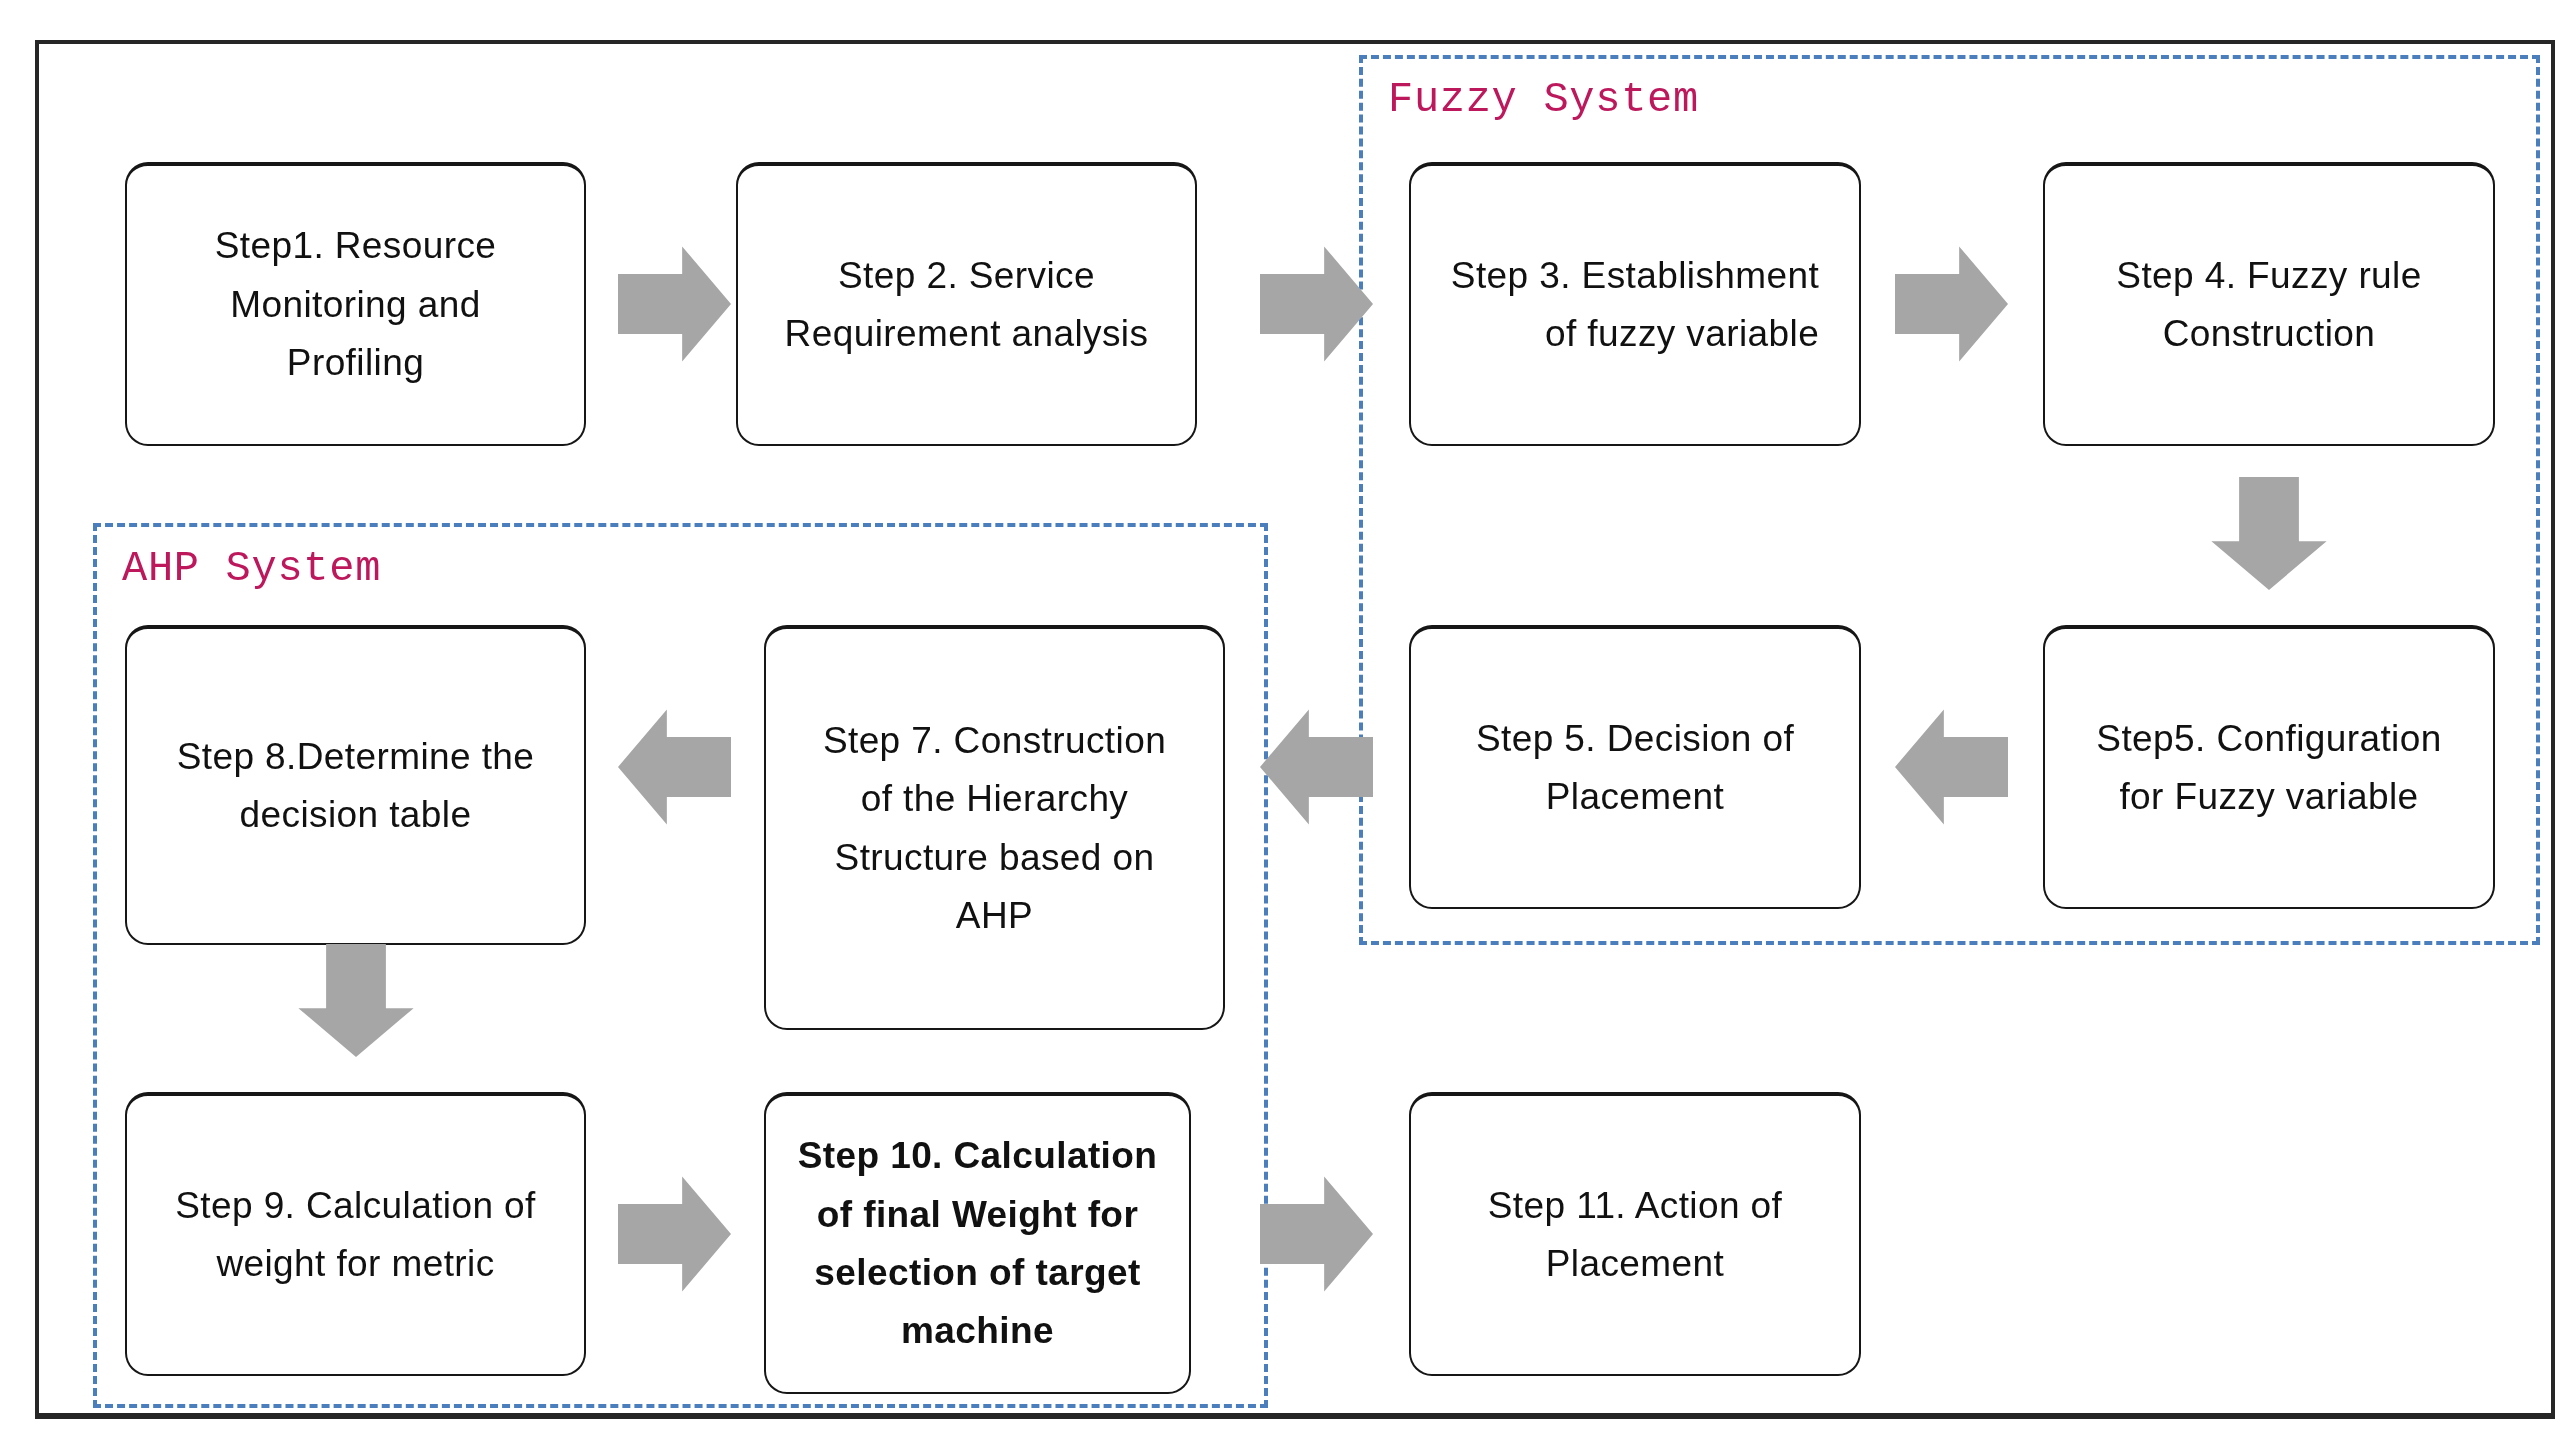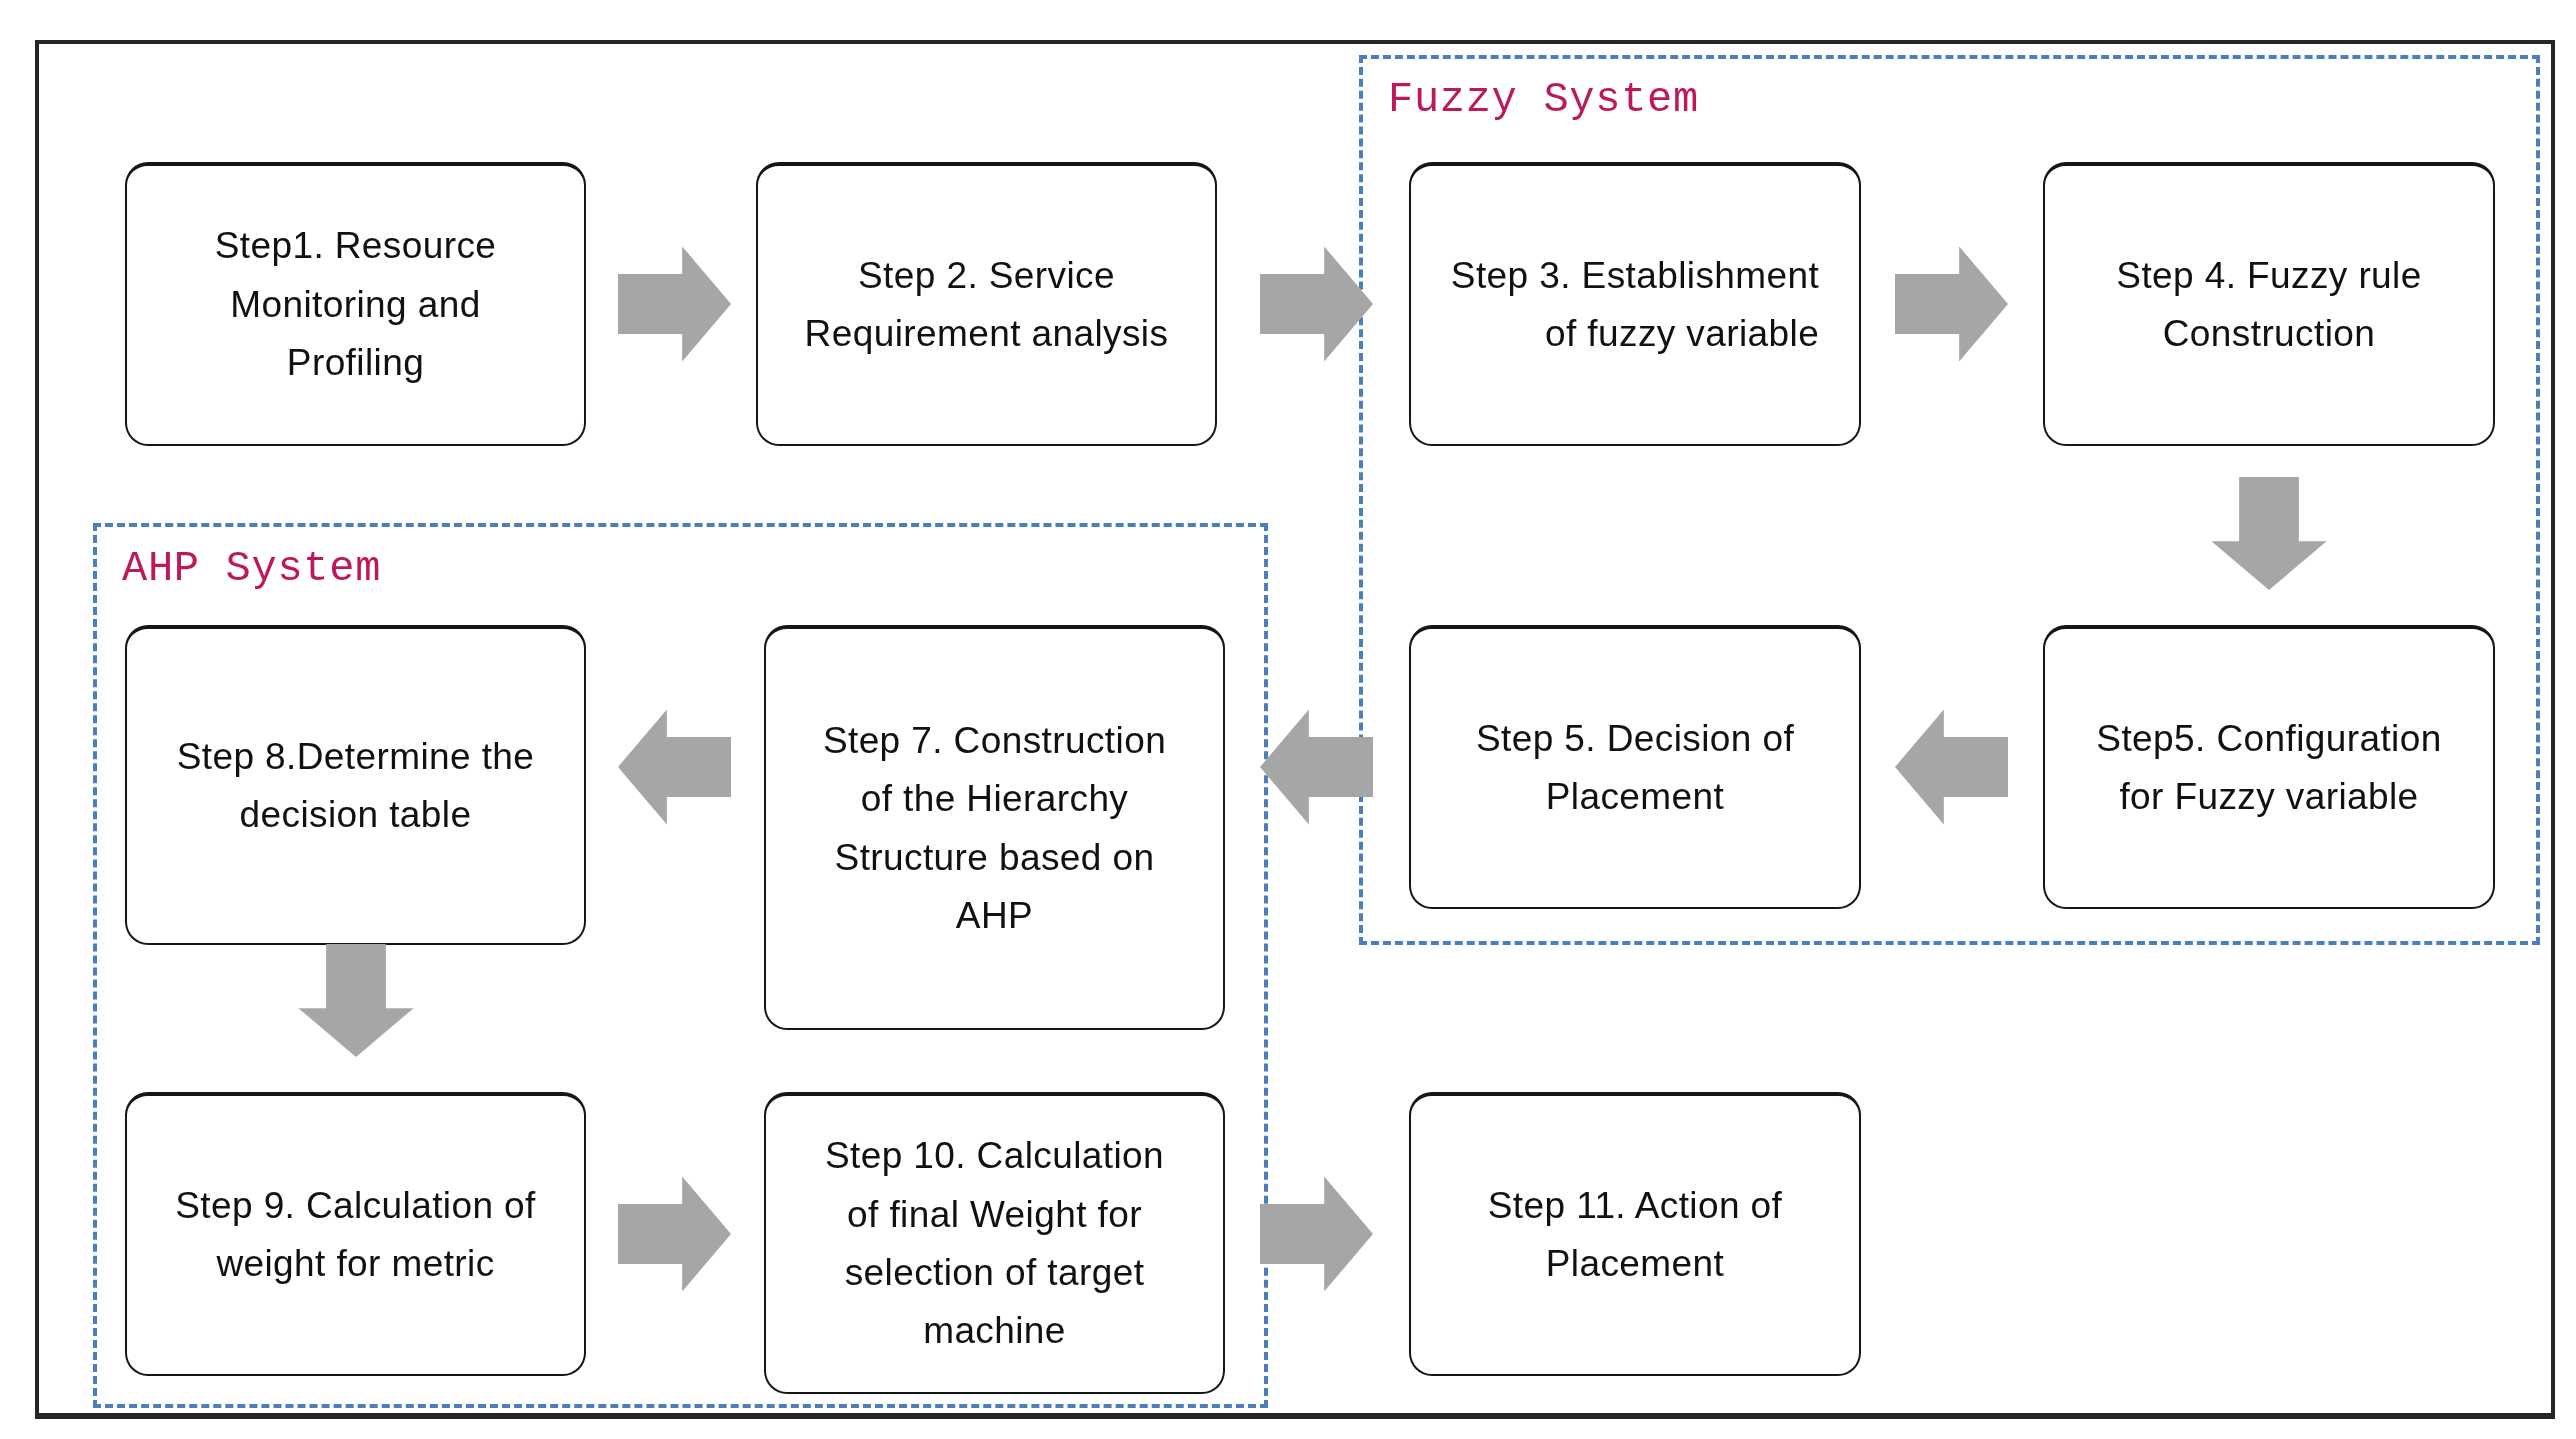--- a/index.html
+++ b/index.html
@@ -82,21 +82,21 @@
 
   <div class="group" style="left:93px; top:523px; width:1175px; height:885px;"></div>
   <div class="group-label" style="left:122px; top:545px;">AHP System</div>
 
   <div class="box" style="left:125px; top:162px; width:461px; height:284px;">
     <span class="box-label">Step1. Resource
 Monitoring and
 Profiling</span>
   </div>
 
-  <div class="box" style="left:756px; top:162px; width:461px; height:284px;">
+  <div class="box" style="left:736px; top:162px; width:461px; height:284px;">
     <span class="box-label">Step 2. Service
 Requirement analysis</span>
   </div>
 
   <div class="box" style="left:1409px; top:162px; width:452px; height:284px;text-align:right;">
     <span class="box-label">Step 3. Establishment
 of fuzzy variable</span>
   </div>
 
   <div class="box" style="left:2043px; top:162px; width:452px; height:284px;">
@@ -124,21 +124,21 @@
   <div class="box" style="left:125px; top:625px; width:461px; height:320px;">
     <span class="box-label">Step 8.Determine the
 decision table</span>
   </div>
 
   <div class="box" style="left:125px; top:1092px; width:461px; height:284px;">
     <span class="box-label">Step 9. Calculation of
 weight for metric</span>
   </div>
 
-  <div class="box" style="left:764px; top:1092px; width:461px; height:302px;">
+  <div class="box" style="left:764px; top:1092px; width:427px; height:302px;font-weight:bold;">
     <span class="box-label">Step 10. Calculation
 of final Weight for
 selection of target
 machine</span>
   </div>
 
   <div class="box" style="left:1409px; top:1092px; width:452px; height:284px;">
     <span class="box-label">Step 11. Action of
 Placement</span>
   </div>

